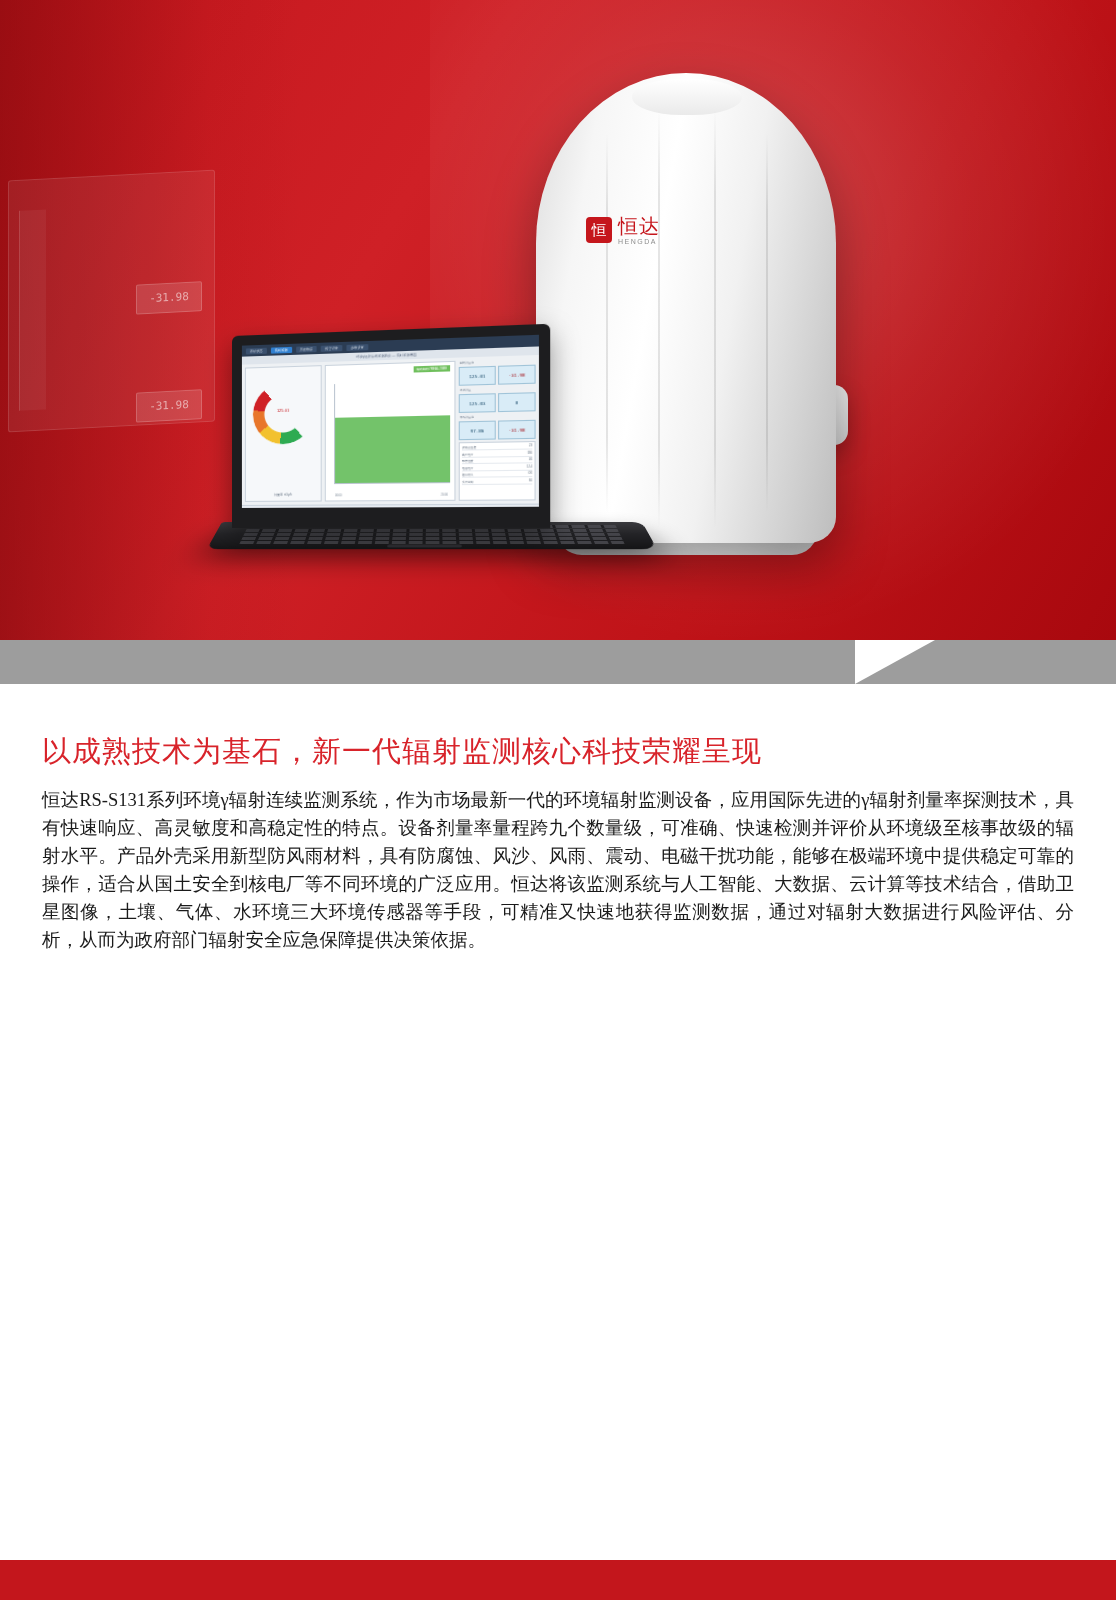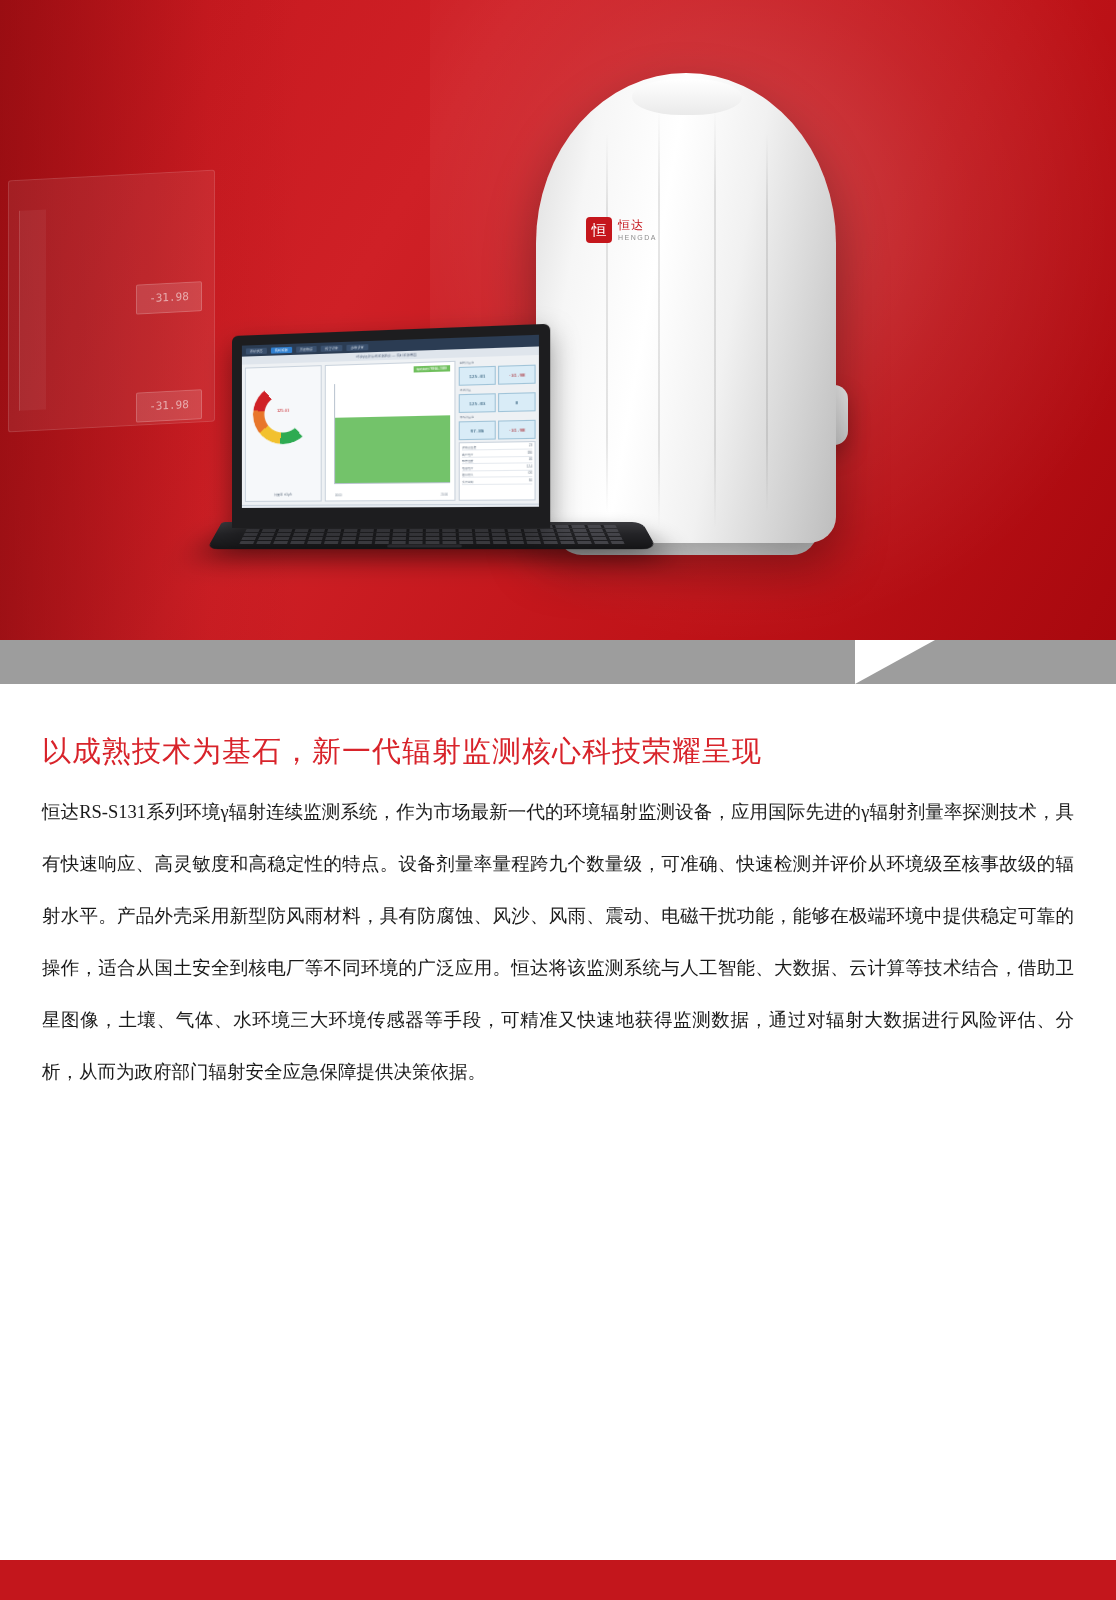--- a/index.html
+++ b/index.html
@@ -136,22 +136,22 @@
     text-align: center;
     font-family: "Liberation Sans", sans-serif;
   }
   .logo-text {
     display: flex;
     flex-direction: column;
     line-height: 1;
   }
   .logo-cn {
     color: #c5161c;
-    font-size: 12px;
-    font-family: Liberation Mono, monospace;
+    font-size: 20px;
+    font-family: Liberation Sans, sans-serif;
     letter-spacing: 1px;
   }
   .logo-en {
     color: #8d8d8d;
     font-size: 7px;
     font-family: "Liberation Sans", sans-serif;
     letter-spacing: 1.5px;
     margin-top: 2px;
   }
 
@@ -404,21 +404,21 @@
     margin: 0 0 14px 0;
     letter-spacing: 1px;
     font-family: "Liberation Serif", serif;
   }
   h2.section-title.second {
     margin-top: 42px;
   }
   p.body-text {
     margin: 0;
     font-size: 18.5px;
-    line-height: 52px;
+    line-height: 28px;
     color: #1a1a1a;
     text-align: justify;
     text-justify: inter-ideograph;
     font-family: "Liberation Serif", serif;
   }
   p.body-text.indent {
     text-indent: 0;
   }
 
   

